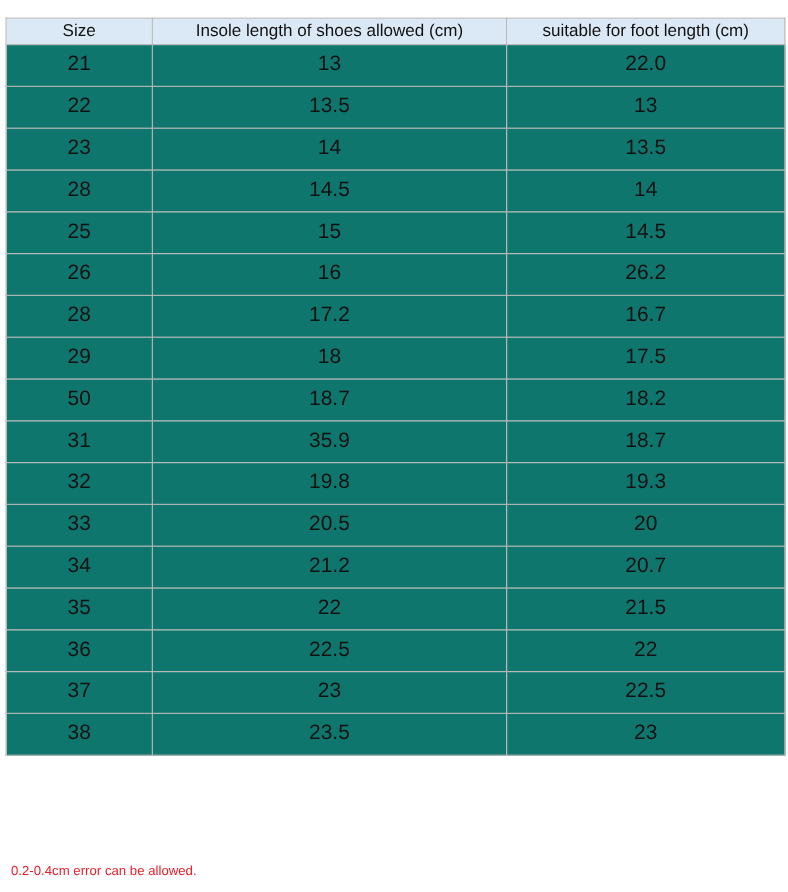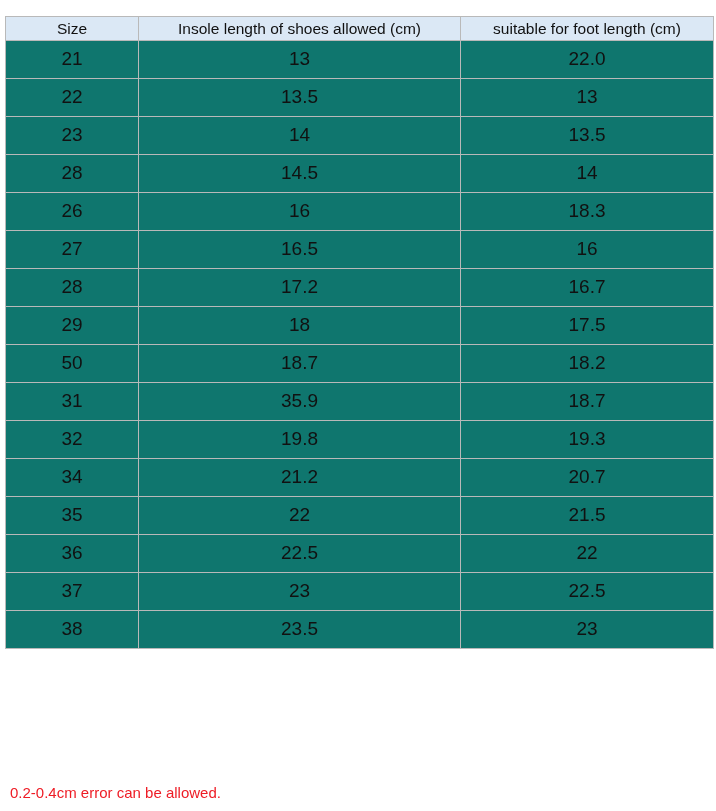--- a/index.html
+++ b/index.html
@@ -46,21 +46,21 @@
   table.size-table thead th {
     background: #dbe8f5;
     height: 24px;
     font-size: 15.5px;
     color: #111111;
   }
   .note {
     position: absolute;
     left: 10px;
     top: 768px;
-    font-size: 15px;
+    font-size: 12px;
     color: #ee1c25;
     font-family: "Liberation Sans", sans-serif;
     white-space: nowrap;
   }
 </style>
 </head>
 <body>
 
 <div class="sheet">
 
@@ -92,28 +92,28 @@
         <td>23</td>
         <td>14</td>
         <td>13.5</td>
       </tr>
       <tr>
         <td>28</td>
         <td>14.5</td>
         <td>14</td>
       </tr>
       <tr>
+        <td>25</td>
+        <td>15</td>
+        <td>14.5</td>
+      </tr>
+      <tr>
         <td>26</td>
         <td>16</td>
-        <td>18.3</td>
-      </tr>
-      <tr>
-        <td>27</td>
-        <td>16.5</td>
-        <td>16</td>
+        <td>26.2</td>
       </tr>
       <tr>
         <td>28</td>
         <td>17.2</td>
         <td>16.7</td>
       </tr>
       <tr>
         <td>29</td>
         <td>18</td>
         <td>17.5</td>
@@ -125,20 +125,25 @@
       </tr>
       <tr>
         <td>31</td>
         <td>35.9</td>
         <td>18.7</td>
       </tr>
       <tr>
         <td>32</td>
         <td>19.8</td>
         <td>19.3</td>
+      </tr>
+      <tr>
+        <td>33</td>
+        <td>20.5</td>
+        <td>20</td>
       </tr>
       <tr>
         <td>34</td>
         <td>21.2</td>
         <td>20.7</td>
       </tr>
       <tr>
         <td>35</td>
         <td>22</td>
         <td>21.5</td>

